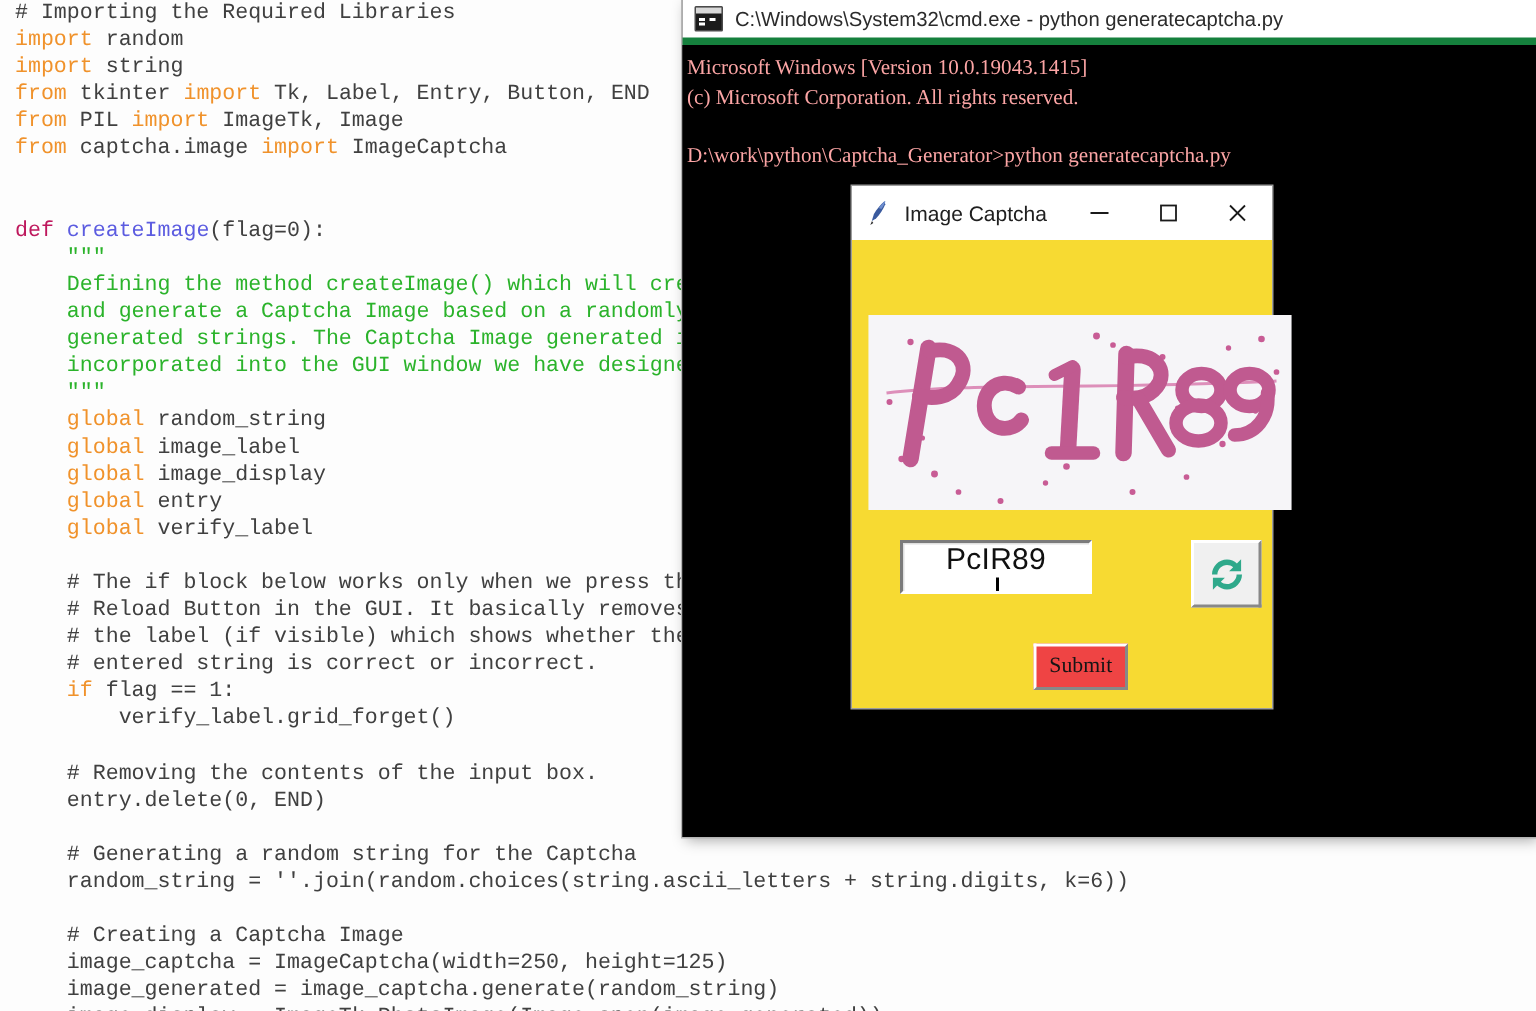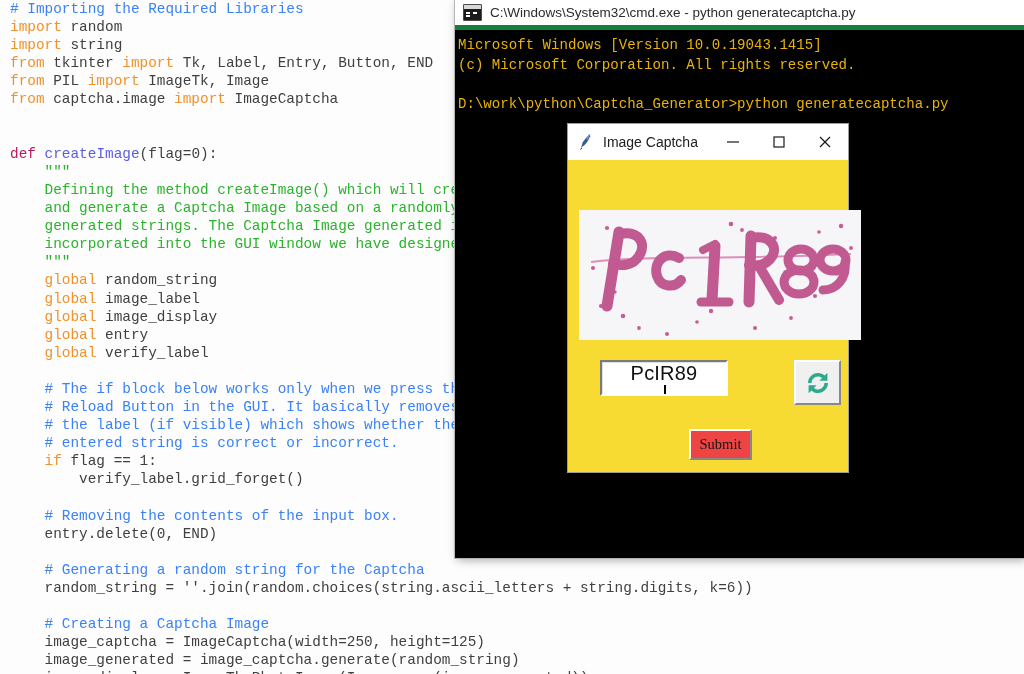--- a/index.html
+++ b/index.html
@@ -29,21 +29,21 @@
     position: absolute;
     left: 10px;
     top: 0px;
     font-family: "Liberation Mono", "DejaVu Sans Mono", monospace;
     font-size: 14.4px;
     line-height: 18.1px;
     white-space: pre;
     letter-spacing: 0px;
   }
   .cl { display: block; height: 18.1px; }
-  .tok-comment  { color: #3b82f6; }
+  .tok-comment  { color: #404040; }
   .tok-kw       { color: #f0922b; }
   .tok-plain    { color: #404040; }
   .tok-def      { color: #be185d; }
   .tok-fname    { color: #5c5ce0; }
   .tok-doc      { color: #2bb32b; }
 
   
   #cmd-window {
     position: absolute;
     left: 455px;
@@ -99,24 +99,24 @@
     position: absolute;
     left: 0;
     top: 30px;
     right: 0;
     bottom: 0;
     background: #000000;
     padding: 6px 0 0 3px;
     box-sizing: border-box;
   }
   #cmd-text {
-    font-family: Liberation Mono, monospace;
+    font-family: Liberation Serif, serif;
     font-size: 14.1px;
     line-height: 19.6px;
-    color: #eab308;
+    color: #fca5a5;
     white-space: pre;
   }
 
   
   #captcha-window {
     position: absolute;
     left: 568px;
     top: 124px;
     width: 280px;
     height: 348px;

